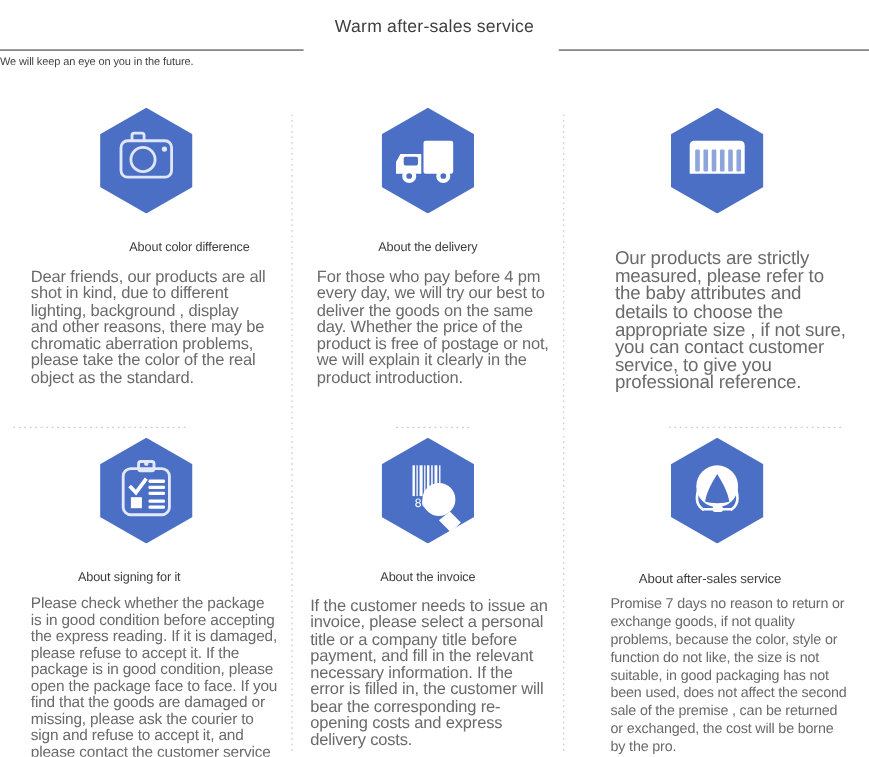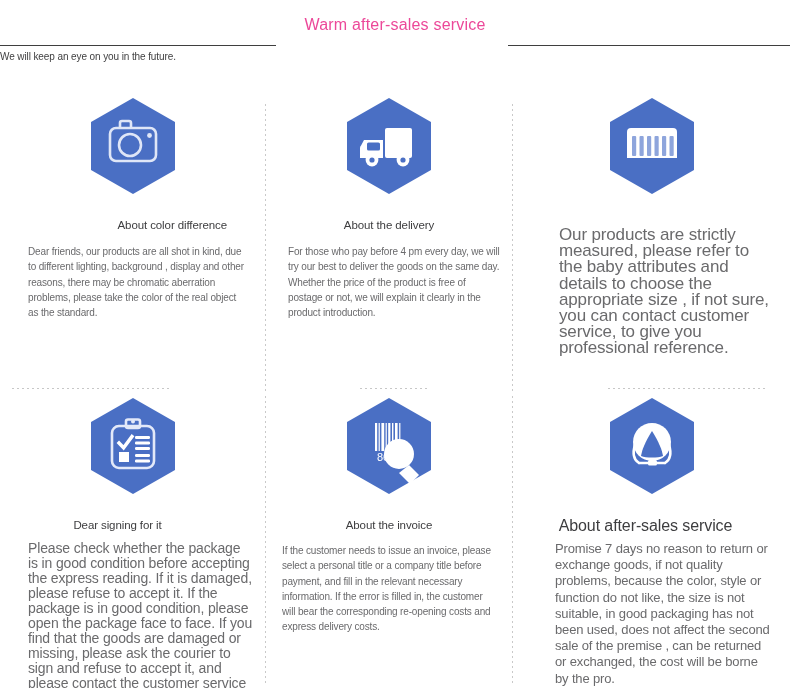--- a/index.html
+++ b/index.html
@@ -16,21 +16,21 @@
   
   .header{position:absolute;left:0;top:0;width:790px;height:80px;}
   .rule{position:absolute;top:45px;height:1px;background:#3f3f3f;}
   .rule-left{left:0;width:276px;}
   .rule-right{left:508px;width:282px;}
   .title{
     position:absolute;left:0;top:16px;width:790px;
     text-align:center;
     font-size:16px;
     letter-spacing:.2px;
-    color:#ec4899;
+    color:#404040;
     font-weight:400;
   }
   .subtitle{
     position:absolute;left:0;top:51px;width:790px;
     text-align:left;
     font-size:10px;
     color:#3f3f40;
     letter-spacing:-.1px;
   }
 
@@ -69,24 +69,24 @@
   .card-title{
     text-align:center;
     font-size:11.5px;
     color:#3d3d3f;
     line-height:15px;
     margin-top:2px;
     padding:0 30px;
     letter-spacing:-.1px;
   }
   .card-title.big{font-size:14px;line-height:18px;}
-  .card-title.med{font-size:16px;line-height:16px;}
+  .card-title.med{font-size:12px;line-height:16px;}
 
   .card-body{
-    font-size:10px;
+    font-size:15px;
     line-height:15.3px;
     color:#6a6a6c;
     letter-spacing:-.15px;
     margin-top:11px;
   }
   .c1 .card-body{padding:0 20px 0 28px;}
   .c2 .card-body{padding:0 10px 0 22px;}
   .c3 .card-body{padding:0 18px 0 46px;}
   .c4 .card-body{padding:0 12px 0 28px;margin-top:8px;}
   .c5 .card-body{padding:0 14px 0 16px;margin-top:10px;}
@@ -199,21 +199,21 @@
             <g fill="#ffffff">
               <rect x="44" y="38" width="15" height="3" rx="1.2"></rect>
               <rect x="44" y="43.5" width="15" height="3" rx="1.2"></rect>
               <rect x="44" y="49" width="15" height="3" rx="1.2"></rect>
               <rect x="44" y="56" width="15" height="3" rx="1.2"></rect>
               <rect x="44" y="61.5" width="15" height="3" rx="1.2"></rect>
             </g>
           </svg>
         </div>
       </div>
-      <div class="card-title t4">Dear signing for it</div>
+      <div class="card-title t4">About signing for it</div>
       <div class="card-body">Please check whether the package is in good condition before accepting the express reading. If it is damaged, please refuse to accept it. If the package is in good condition, please open the package face to face. If you find that the goods are damaged or missing, please ask the courier to sign and refuse to accept it, and please contact the customer service in time.</div>
     </div>
 
     <div class="cell c5">
       <div class="hexwrap">
         <div class="hex">
           <svg width="84" height="96" viewBox="0 0 84 96">
             <polygon points="42,0 84,24 84,72 42,96 0,72 0,24" fill="#4a6fc4"></polygon>
             <g fill="#ffffff">
               <rect x="28" y="25" width="2.2" height="28"></rect>

